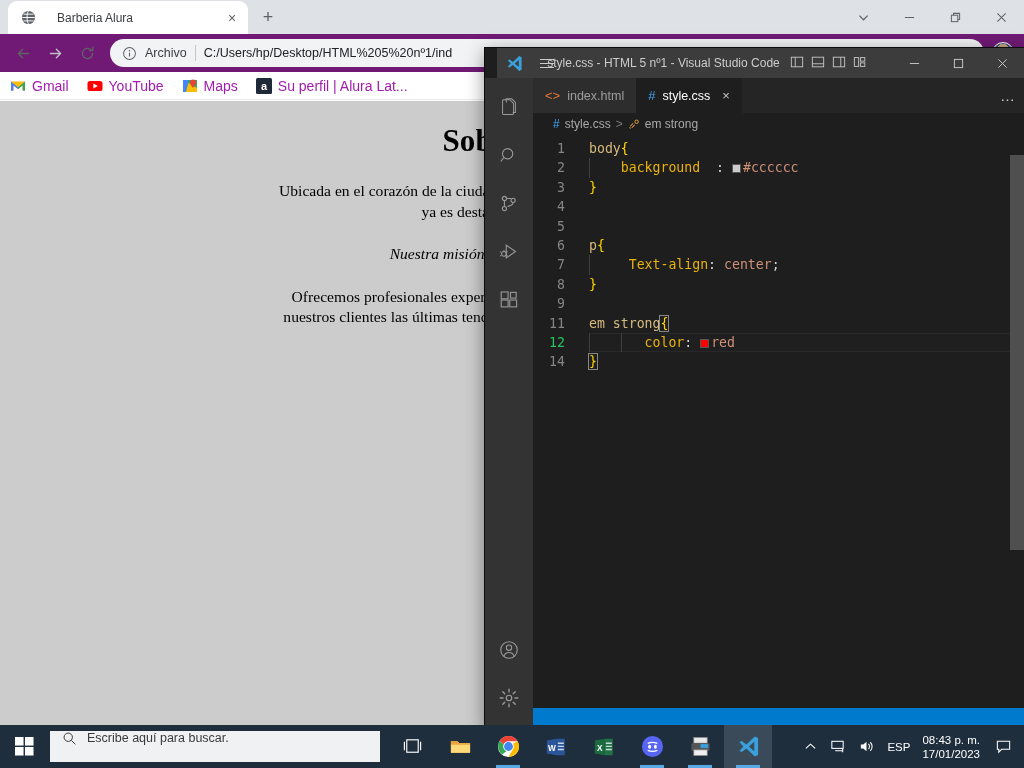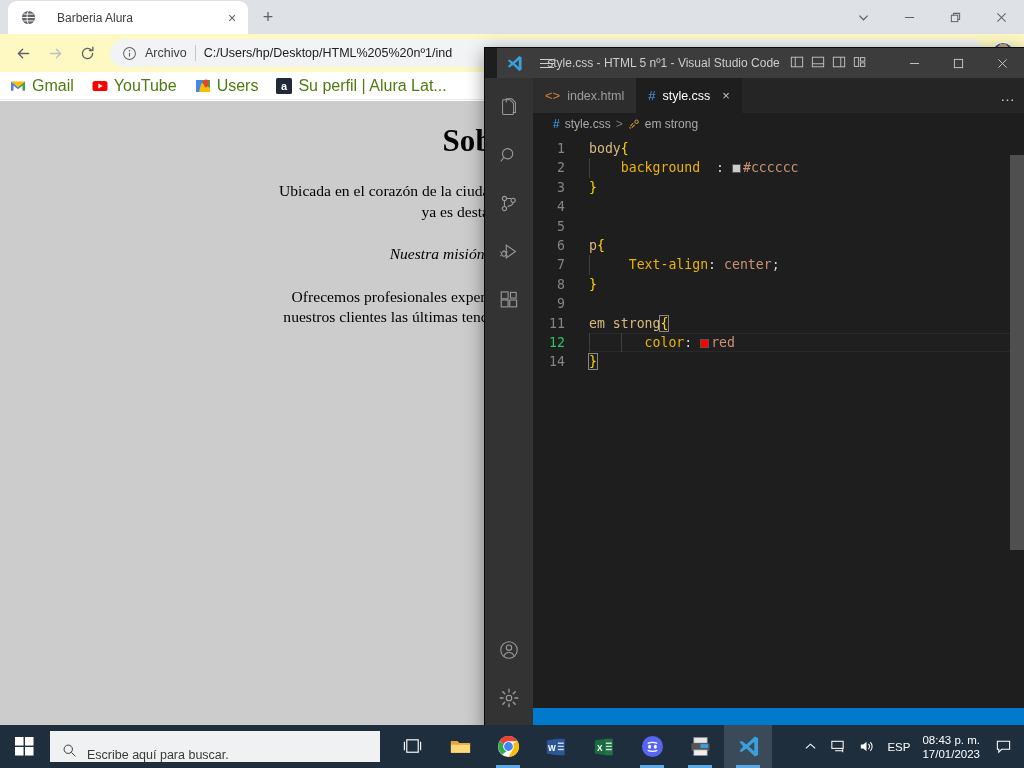--- a/index.html
+++ b/index.html
@@ -46,21 +46,21 @@
     position: absolute; right: 0; top: 0; height: 34px;
     display: flex; align-items: center;
   }
   .win-btn {
     width: 46px; height: 34px; display: flex; align-items: center;
     justify-content: center; color: #5f6368;
   }
   .win-btn svg { display: block; }
 
   .chrome-toolbar {
-    height: 38px; background: #fef9c3; display: flex; align-items: center;
+    height: 38px; background: #701a75; display: flex; align-items: center;
     padding: 0 8px; gap: 2px;
   }
   .nav-btn {
     width: 30px; height: 30px; display: flex; align-items: center;
     justify-content: center; color: #5f6368; border-radius: 50%;
   }
   .nav-btn.disabled { color: #bdc1c6; }
   .omnibox {
     flex: 1; height: 28px; background: #f1f3f4; border-radius: 14px;
     display: flex; align-items: center; padding: 0 12px; gap: 8px;
@@ -78,21 +78,21 @@
     background: radial-gradient(circle at 50% 35%, #c7a27c 0 38%, transparent 38%),
                 linear-gradient(#3b5d82, #2a4258);
     border: 1px solid #fff; margin-right: 2px;
   }
 
   .bookmarks {
     height: 28px; background: #ffffff; display: flex; align-items: center;
     padding: 0 10px; gap: 18px; border-bottom: 1px solid #e8eaed;
   }
   .bm { display: flex; align-items: center; gap: 6px; }
-  .bm-label { font-size: 16px; color: #4d7c0f; white-space: nowrap; }
+  .bm-label { font-size: 14px; color: #a21caf; white-space: nowrap; }
   .bm-ico { width: 16px; height: 16px; flex: 0 0 16px; display: block; }
 
   
   #page {
     position: absolute; left: 0; top: 101px; width: 1024px; height: 624px;
     background: #cccccc; overflow: hidden;
     font-family: "Liberation Serif", serif;
   }
   .page-inner { padding: 14px 8px 0 8px; }
   #page h1 {
@@ -214,21 +214,21 @@
   #taskbar {
     position: absolute; left: 0; bottom: 0; width: 1024px; height: 43px;
     background: #1f2e3d; display: flex; align-items: center;
   }
   .start-btn {
     width: 48px; height: 43px; display: flex; align-items: center;
     justify-content: center;
   }
   .tb-search {
     width: 330px; height: 31px; background: #eff1f3; border-radius: 0;
-    display: flex; align-items: flex-end; gap: 10px; padding: 0 12px;
+    display: flex; align-items: flex-start; gap: 10px; padding: 0 12px;
     margin-left: 2px;
   }
   .tb-search .ph { font-size: 12.5px; color: #3a3a3a; }
   .tb-icons { display: flex; align-items: center; gap: 0; margin-left: 8px; }
   .tb-app {
     width: 48px; height: 43px; display: flex; align-items: center;
     justify-content: center; position: relative;
   }
   .tb-app.running::after {
     content: ""; position: absolute; bottom: 0; left: 12px; right: 12px;
@@ -339,21 +339,21 @@
           </svg>
         <span class="bm-label">YouTube</span>
       </div>
       <div class="bm">
         <svg class="bm-ico" viewBox="0 0 16 16">
             <rect x="1" y="2" width="14" height="12" fill="#34a853"></rect>
             <path d="M1 10l6-5 8 5v4H1z" fill="#fbbc04"></path>
             <path d="M1 2h6l-3 12H1z" fill="#4285f4"></path>
             <path d="M11 1.5a3 3 0 0 1 3 3c0 2.2-3 5.5-3 5.5S8 6.7 8 4.5a3 3 0 0 1 3-3z" fill="#ea4335"></path>
           </svg>
-        <span class="bm-label">Users</span>
+        <span class="bm-label">Maps</span>
       </div>
       <div class="bm">
         <svg class="bm-ico" viewBox="0 0 16 16">
             <rect width="16" height="16" rx="1.5" fill="#1f2937"></rect>
             <text x="8" y="12" font-family="Liberation Sans" font-size="11" font-weight="bold" fill="#fff" text-anchor="middle">a</text>
           </svg>
         <span class="bm-label">Su perfil | Alura Lat...</span>
       </div>
     </div>
   </div>

